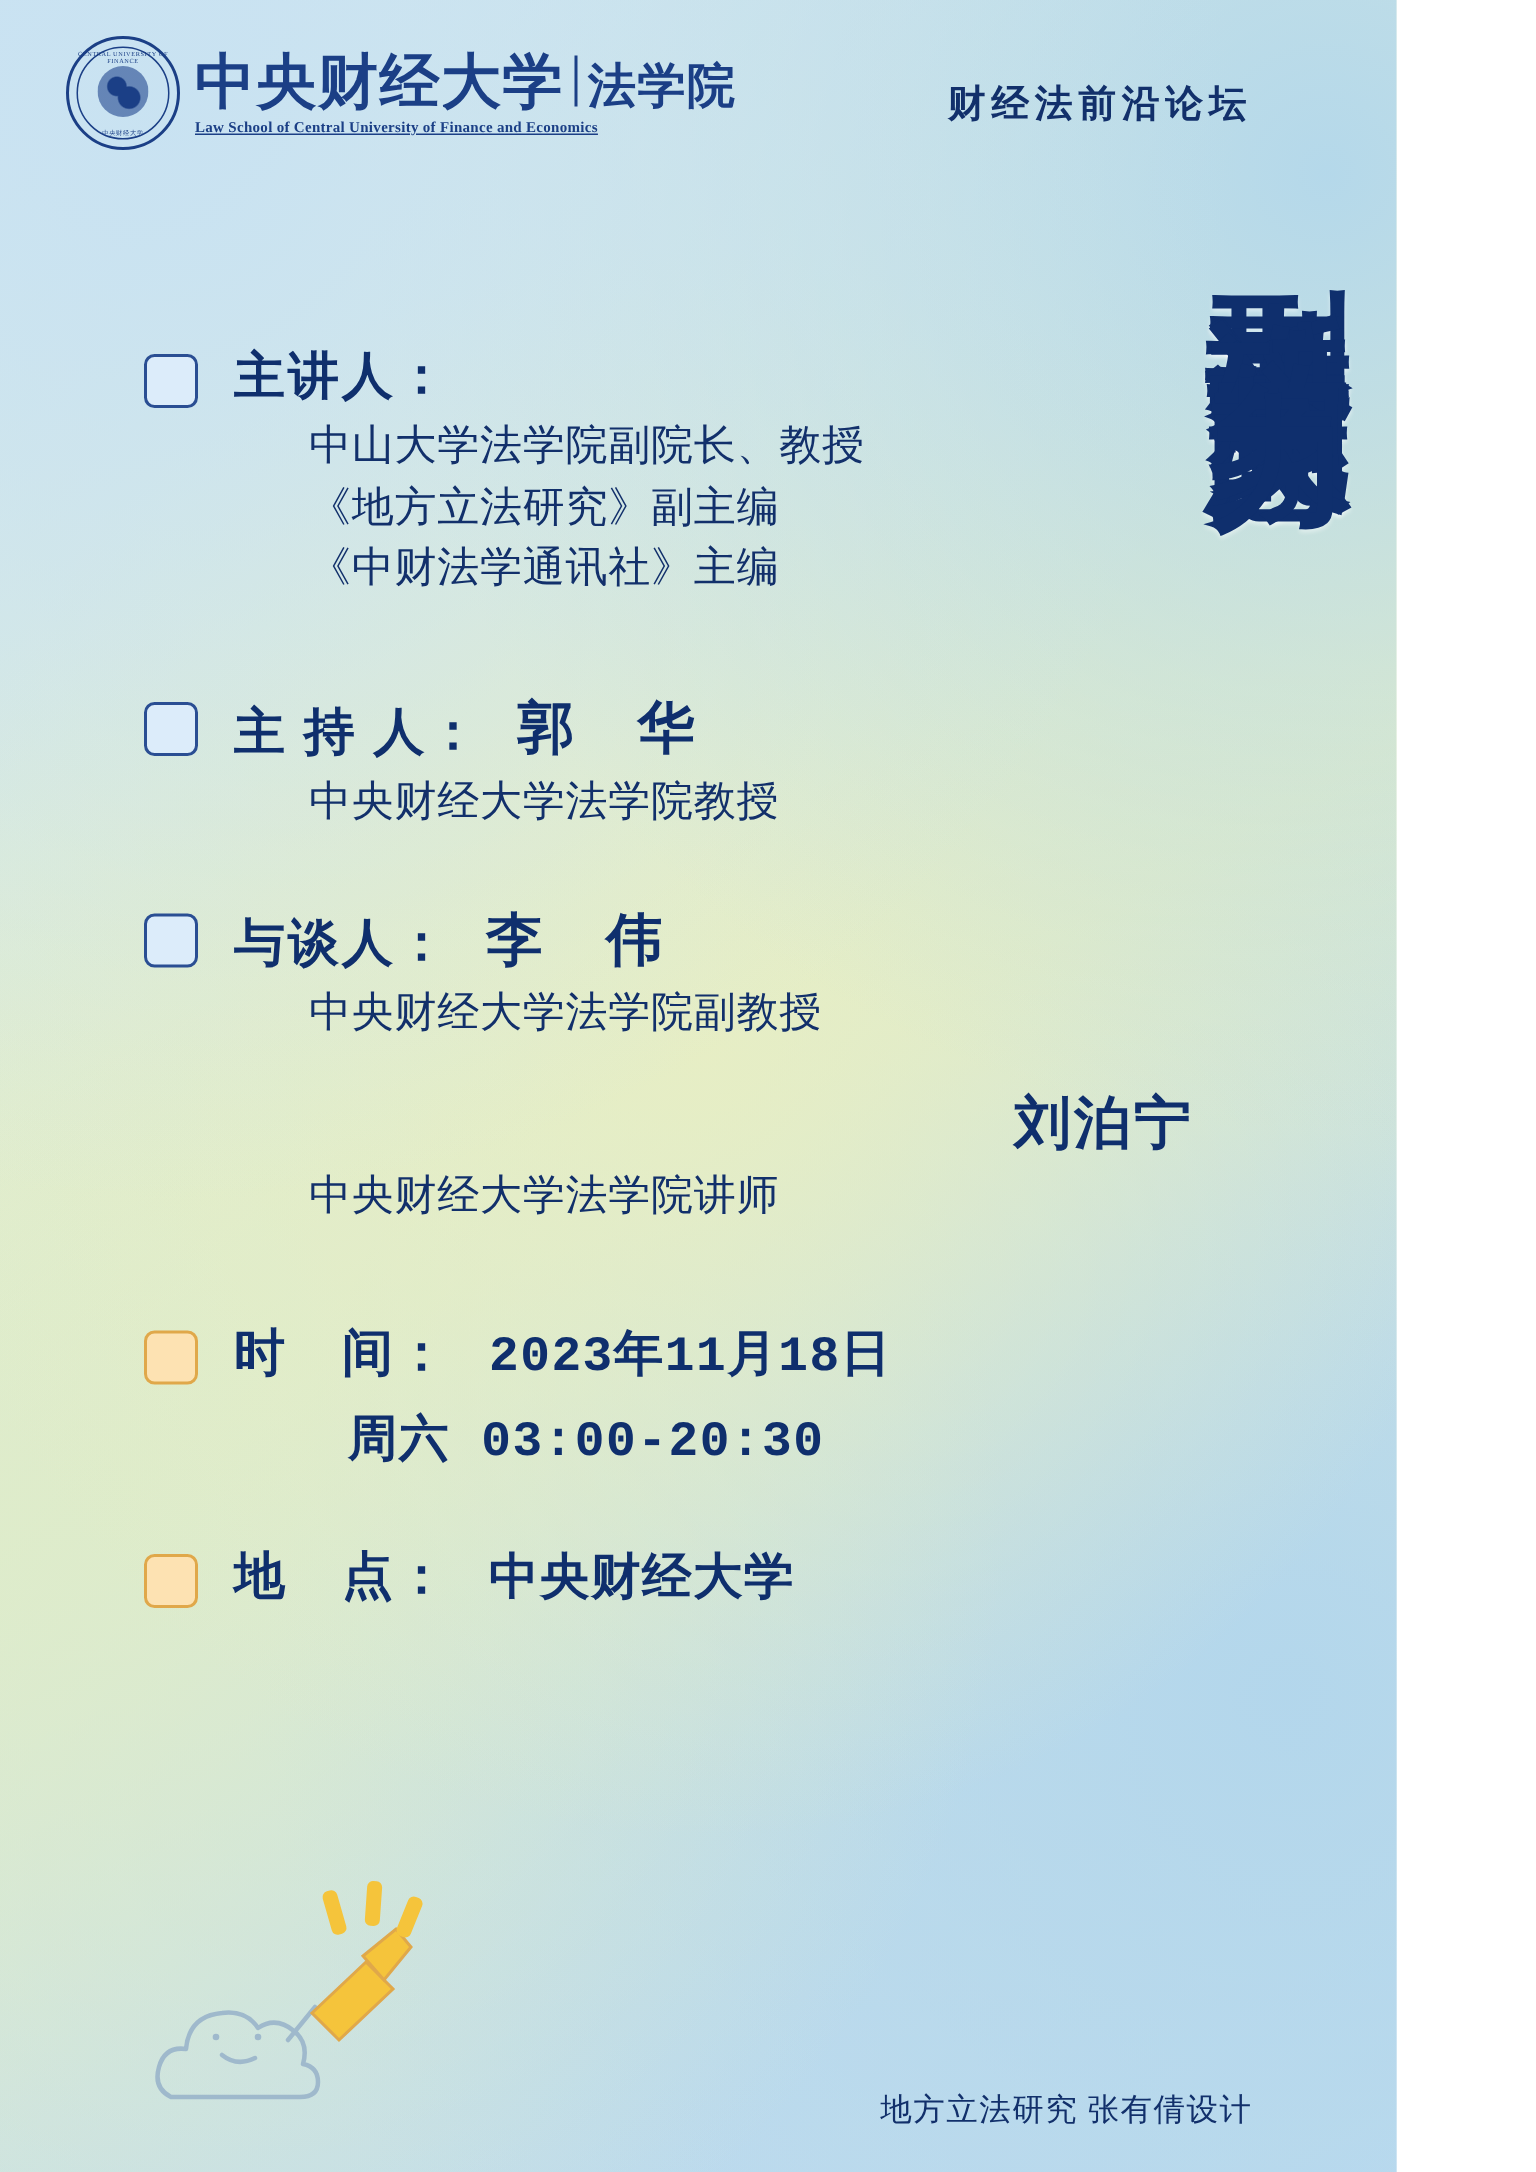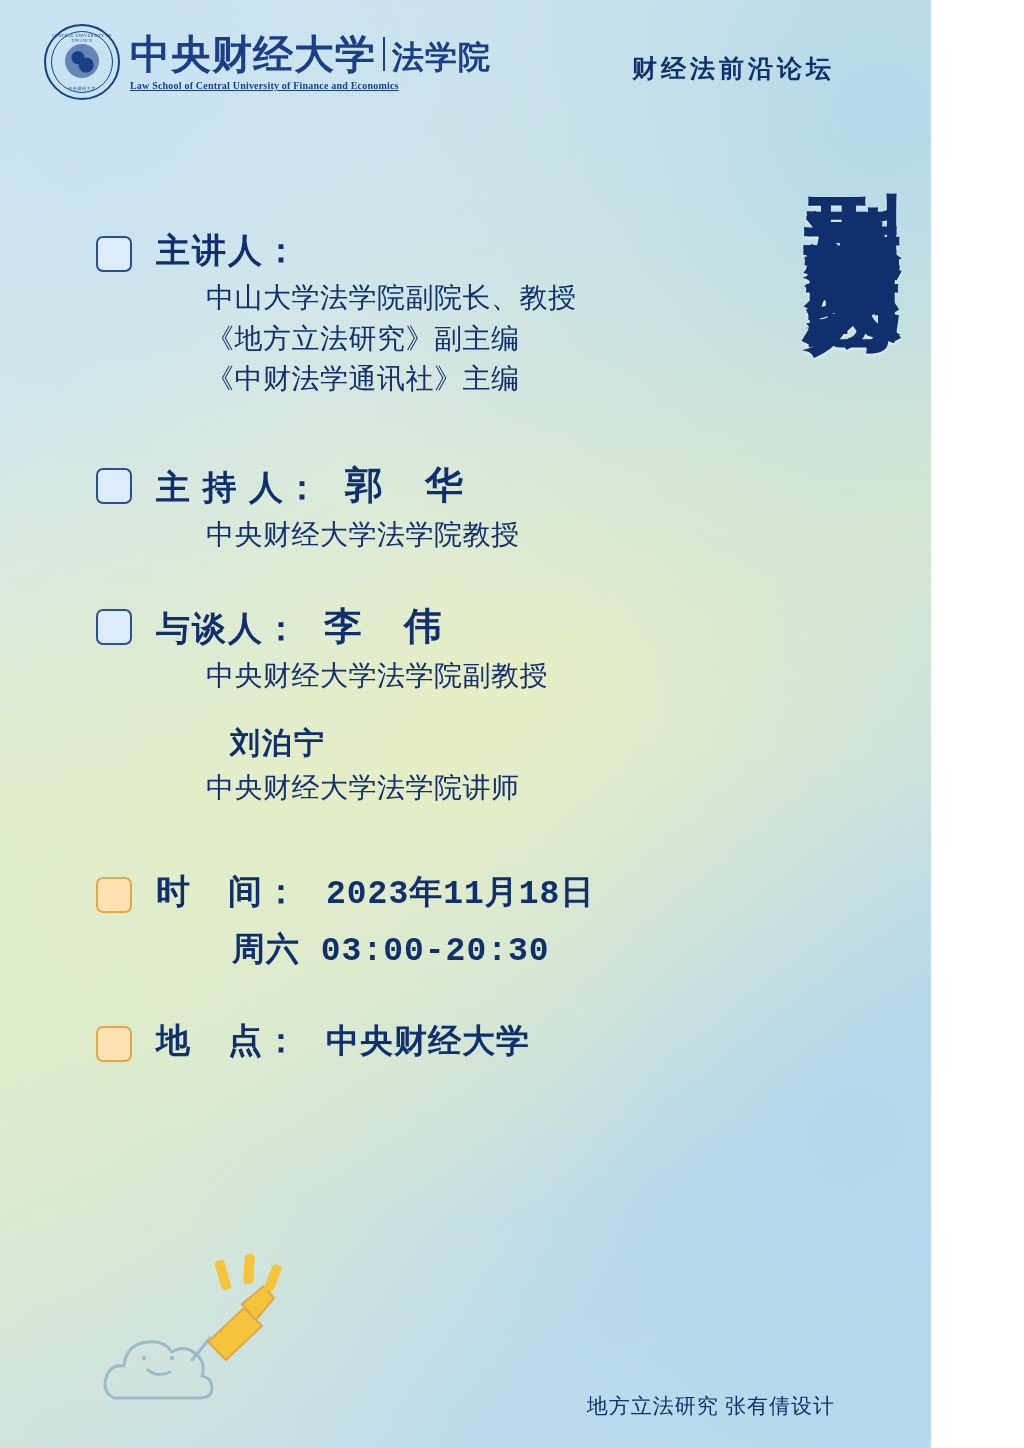--- a/index.html
+++ b/index.html
@@ -178,25 +178,26 @@
     line-height: 1.45;
     color: #12306b;
     margin-left: 110px;
     margin-top: 4px;
     letter-spacing: .5px;
     white-space: pre;
   }
   .name2 {
     font-family: "Liberation Serif", serif;
     font-weight: bold;
-    font-size: 30px;
+    font-size: 38px;
     color: #0f2f6d;
     margin-left: 134px;
     margin-top: 26px;
     letter-spacing: 2px;
+    text-align: right;
   }
   .val {
     font-family: "Liberation Mono", monospace;
     font-weight: bold;
     font-size: 33px;
     color: #0f2f6d;
     margin-left: 26px;
     letter-spacing: 1px;
     white-space: pre;
   }

